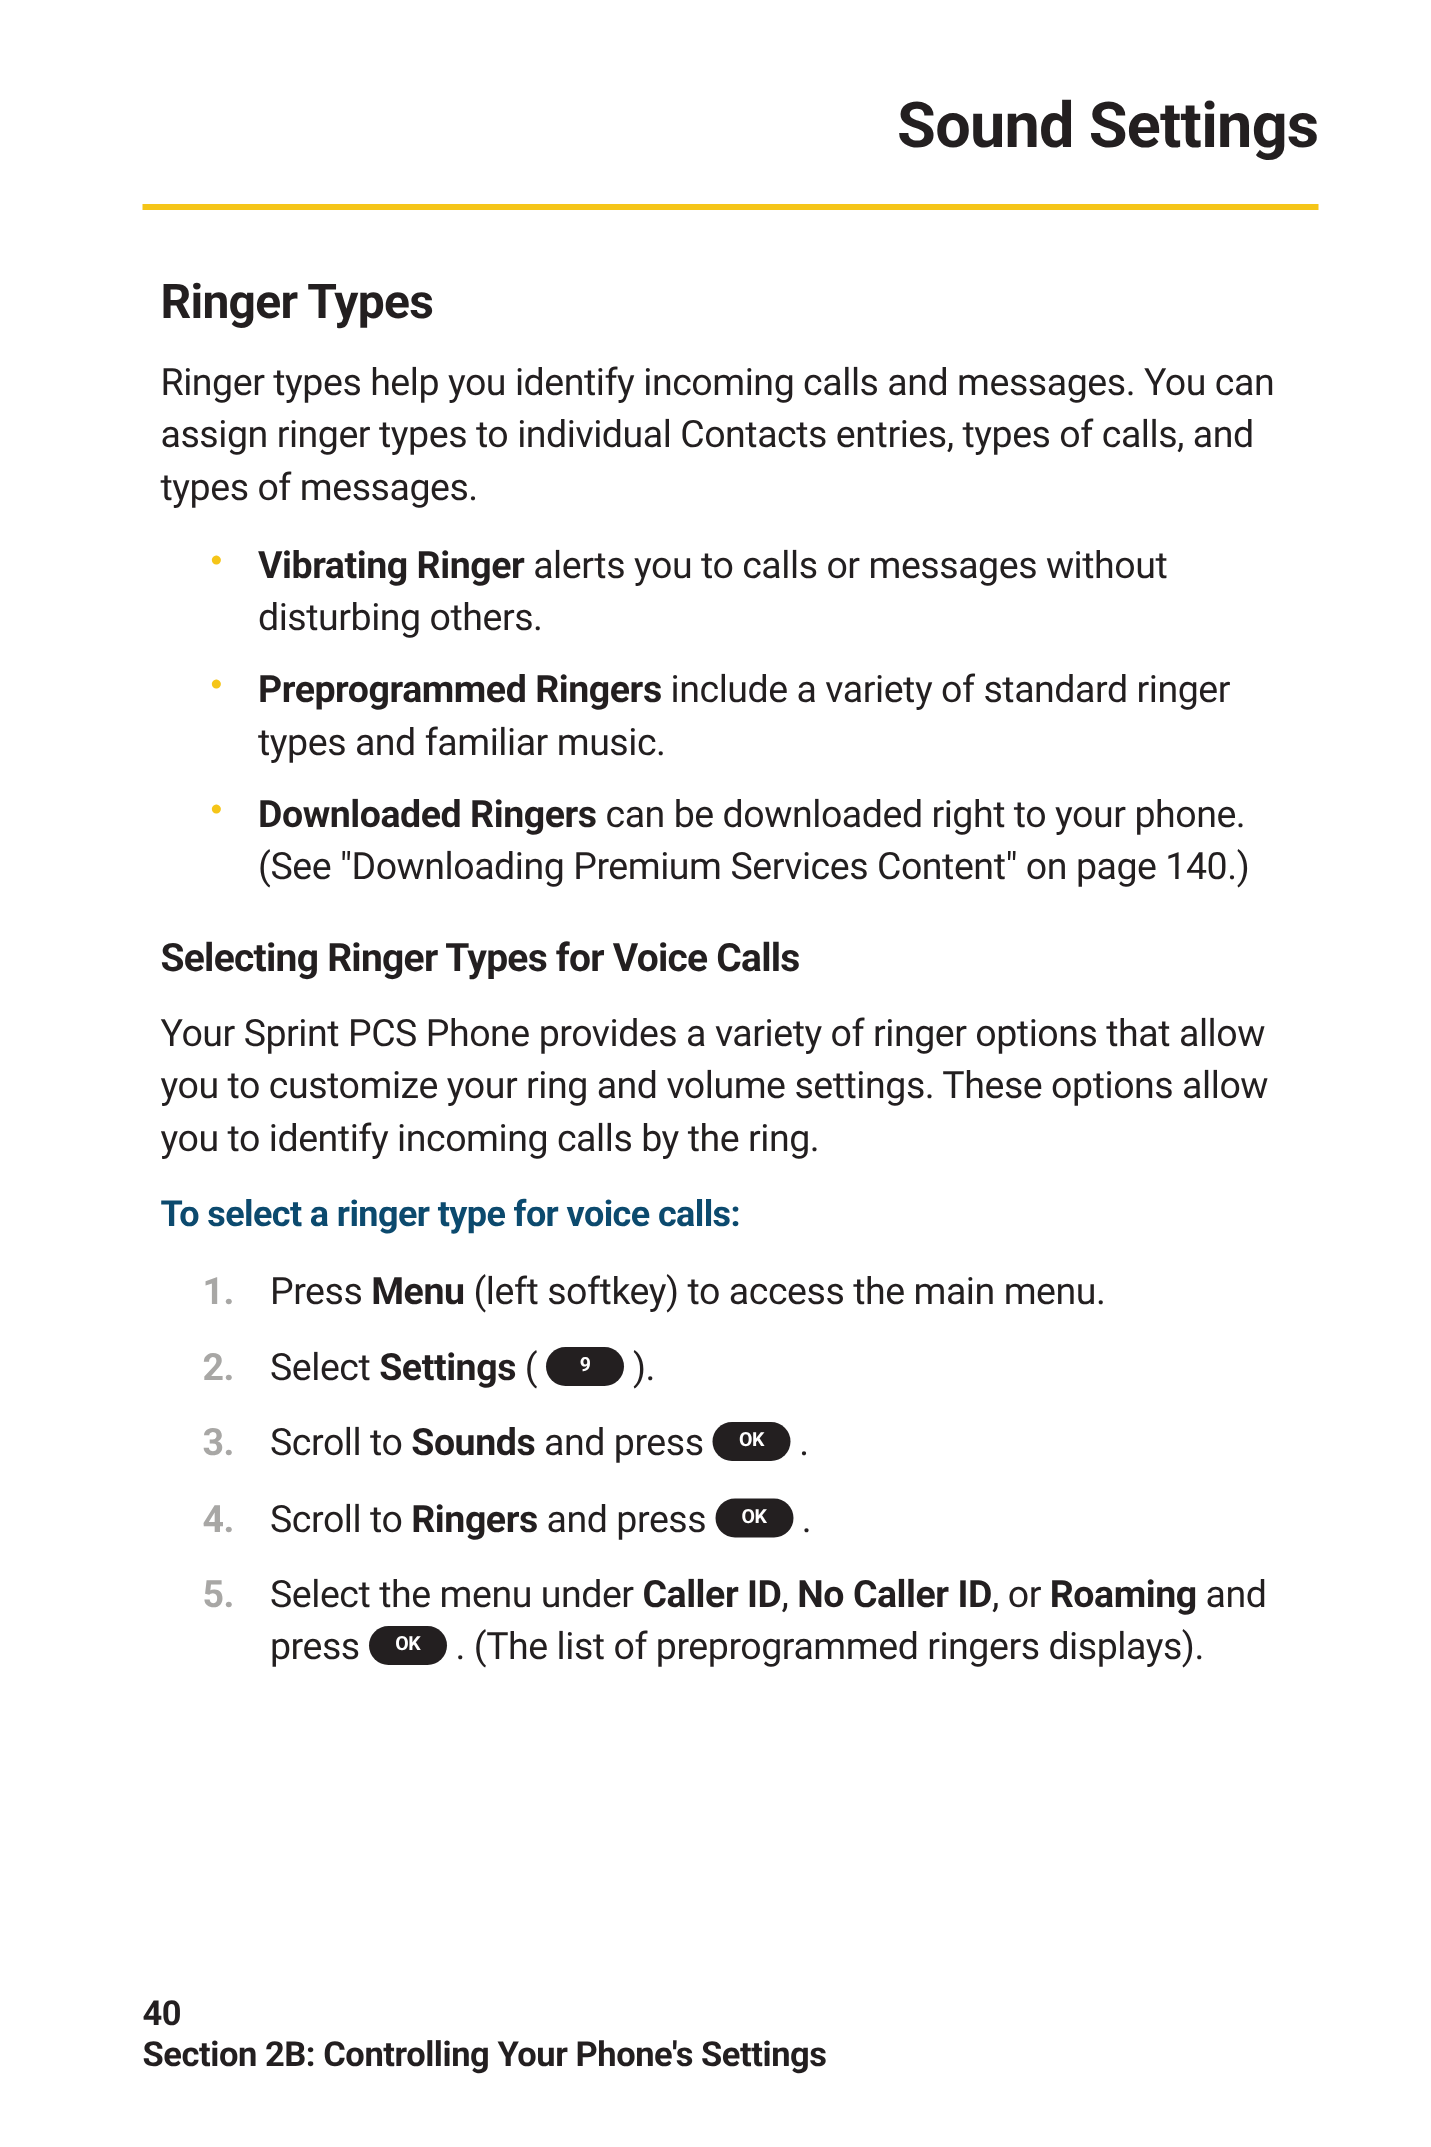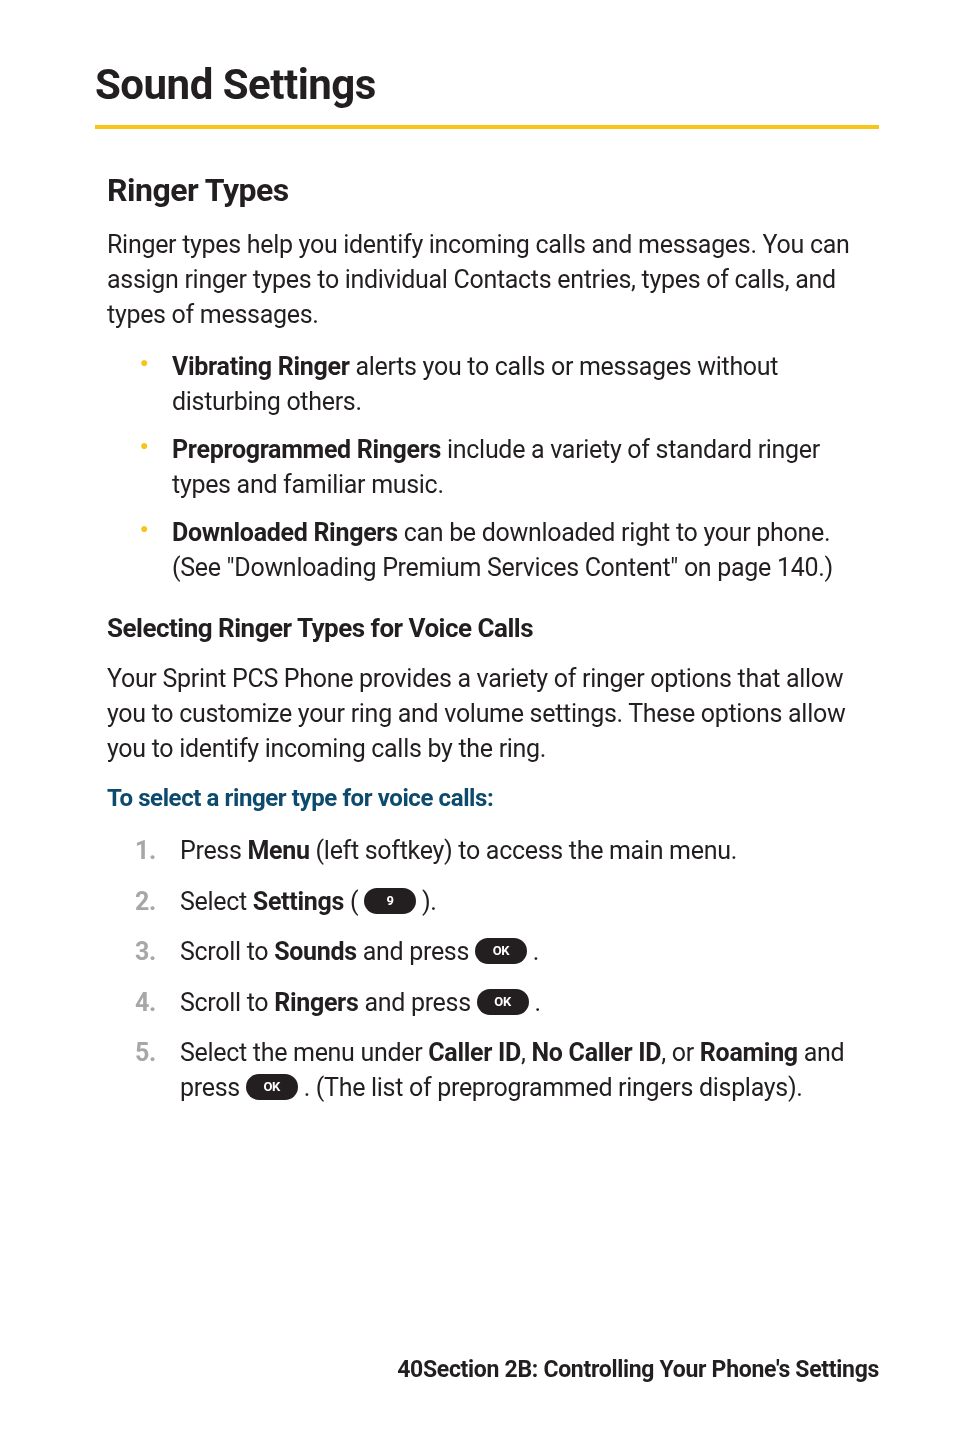--- a/index.html
+++ b/index.html
@@ -13,21 +13,22 @@
       background: #ffffff;
       font-family: -apple-system, BlinkMacSystemFont, "Segoe UI", Roboto, sans-serif;
       padding: 60px 75px 40px 95px;
       position: relative;
       color: #231f20;
     }
     .page-title {
       font-size: 42px;
       font-weight: 700;
       letter-spacing: -0.5px;
-      margin-bottom: 16px;
+      margin-bottom: 27px;
+      text-align: right;
     }
     .title-rule {
       border: none;
       border-top: 4px solid #f5c518;
       margin-bottom: 42px;
     }
     .section-heading {
       font-size: 32px;
       font-weight: 700;
       margin-bottom: 18px;
@@ -113,24 +114,25 @@
       padding: 0 10px;
       position: relative;
       top: -2px;
     }
     .footer {
       position: absolute;
       bottom: 48px;
       left: 95px;
       right: 75px;
       display: flex;
-      justify-content: flex-end;
+      justify-content: center;
       font-size: 23px;
       font-weight: 700;
       letter-spacing: -0.3px;
+      flex-direction: column;
     }
   </style>
 </head>
 <body>
 
 <h1 class="page-title">Sound Settings</h1>
 <hr class="title-rule">
 
 <h2 class="section-heading">Ringer Types</h2>
 

